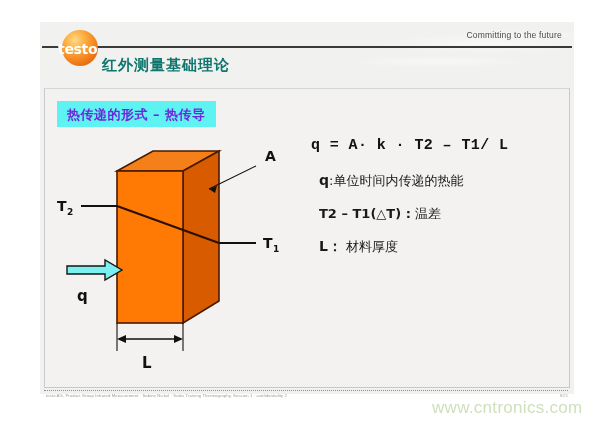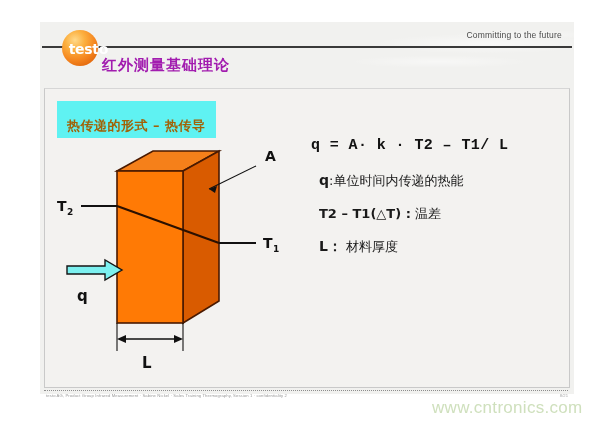--- a/index.html
+++ b/index.html
@@ -89,34 +89,34 @@
     width: 36px; height: 36px;
     border-radius: 50%;
     background:
       radial-gradient(circle at 36% 28%, #ffd98a 0%, #fcb040 28%, #f5861f 58%, #e2670c 82%, #cf5a08 100%);
   }
   .logo-word {
     position: absolute;
     left: -4px;
     top: 11px;
     width: 50px;
-    text-align: right;
+    text-align: left;
     font-size: 14px;
     font-weight: bold;
     color: #ffffff;
     letter-spacing: -0.3px;
     font-family: "DejaVu Sans", sans-serif;
   }
   .title-text {
     position: absolute;
     left: 62px;
     top: 34px;
     font-size: 15px;
     font-weight: bold;
-    color: #a21caf;
+    color: #0f766e;
     letter-spacing: 1px;
     z-index: 4;
     font-family: "DejaVu Sans", sans-serif;
   }
 
   
   .content-box {
     position: absolute;
     left: 4px;
     top: 66px;
@@ -125,24 +125,24 @@
     background: #f3f2f0;
     border: 1px solid #c9c9c9;
     border-top: 1px solid #d6d6d6;
   }
 
   .subtitle {
     position: absolute;
     left: 12px;
     top: 12px;
     background: #5ff2f2;
-    padding: 16px 10px 3px 10px;
+    padding: 5px 10px 3px 10px;
     font-size: 13px;
     font-weight: bold;
-    color: #a16207;
+    color: #6d28d9;
     letter-spacing: .5px;
     font-family: "DejaVu Sans", sans-serif;
   }
 
   
   .diagram {
     position: absolute;
     left: 8px;
     top: 44px;
     width: 250px;

